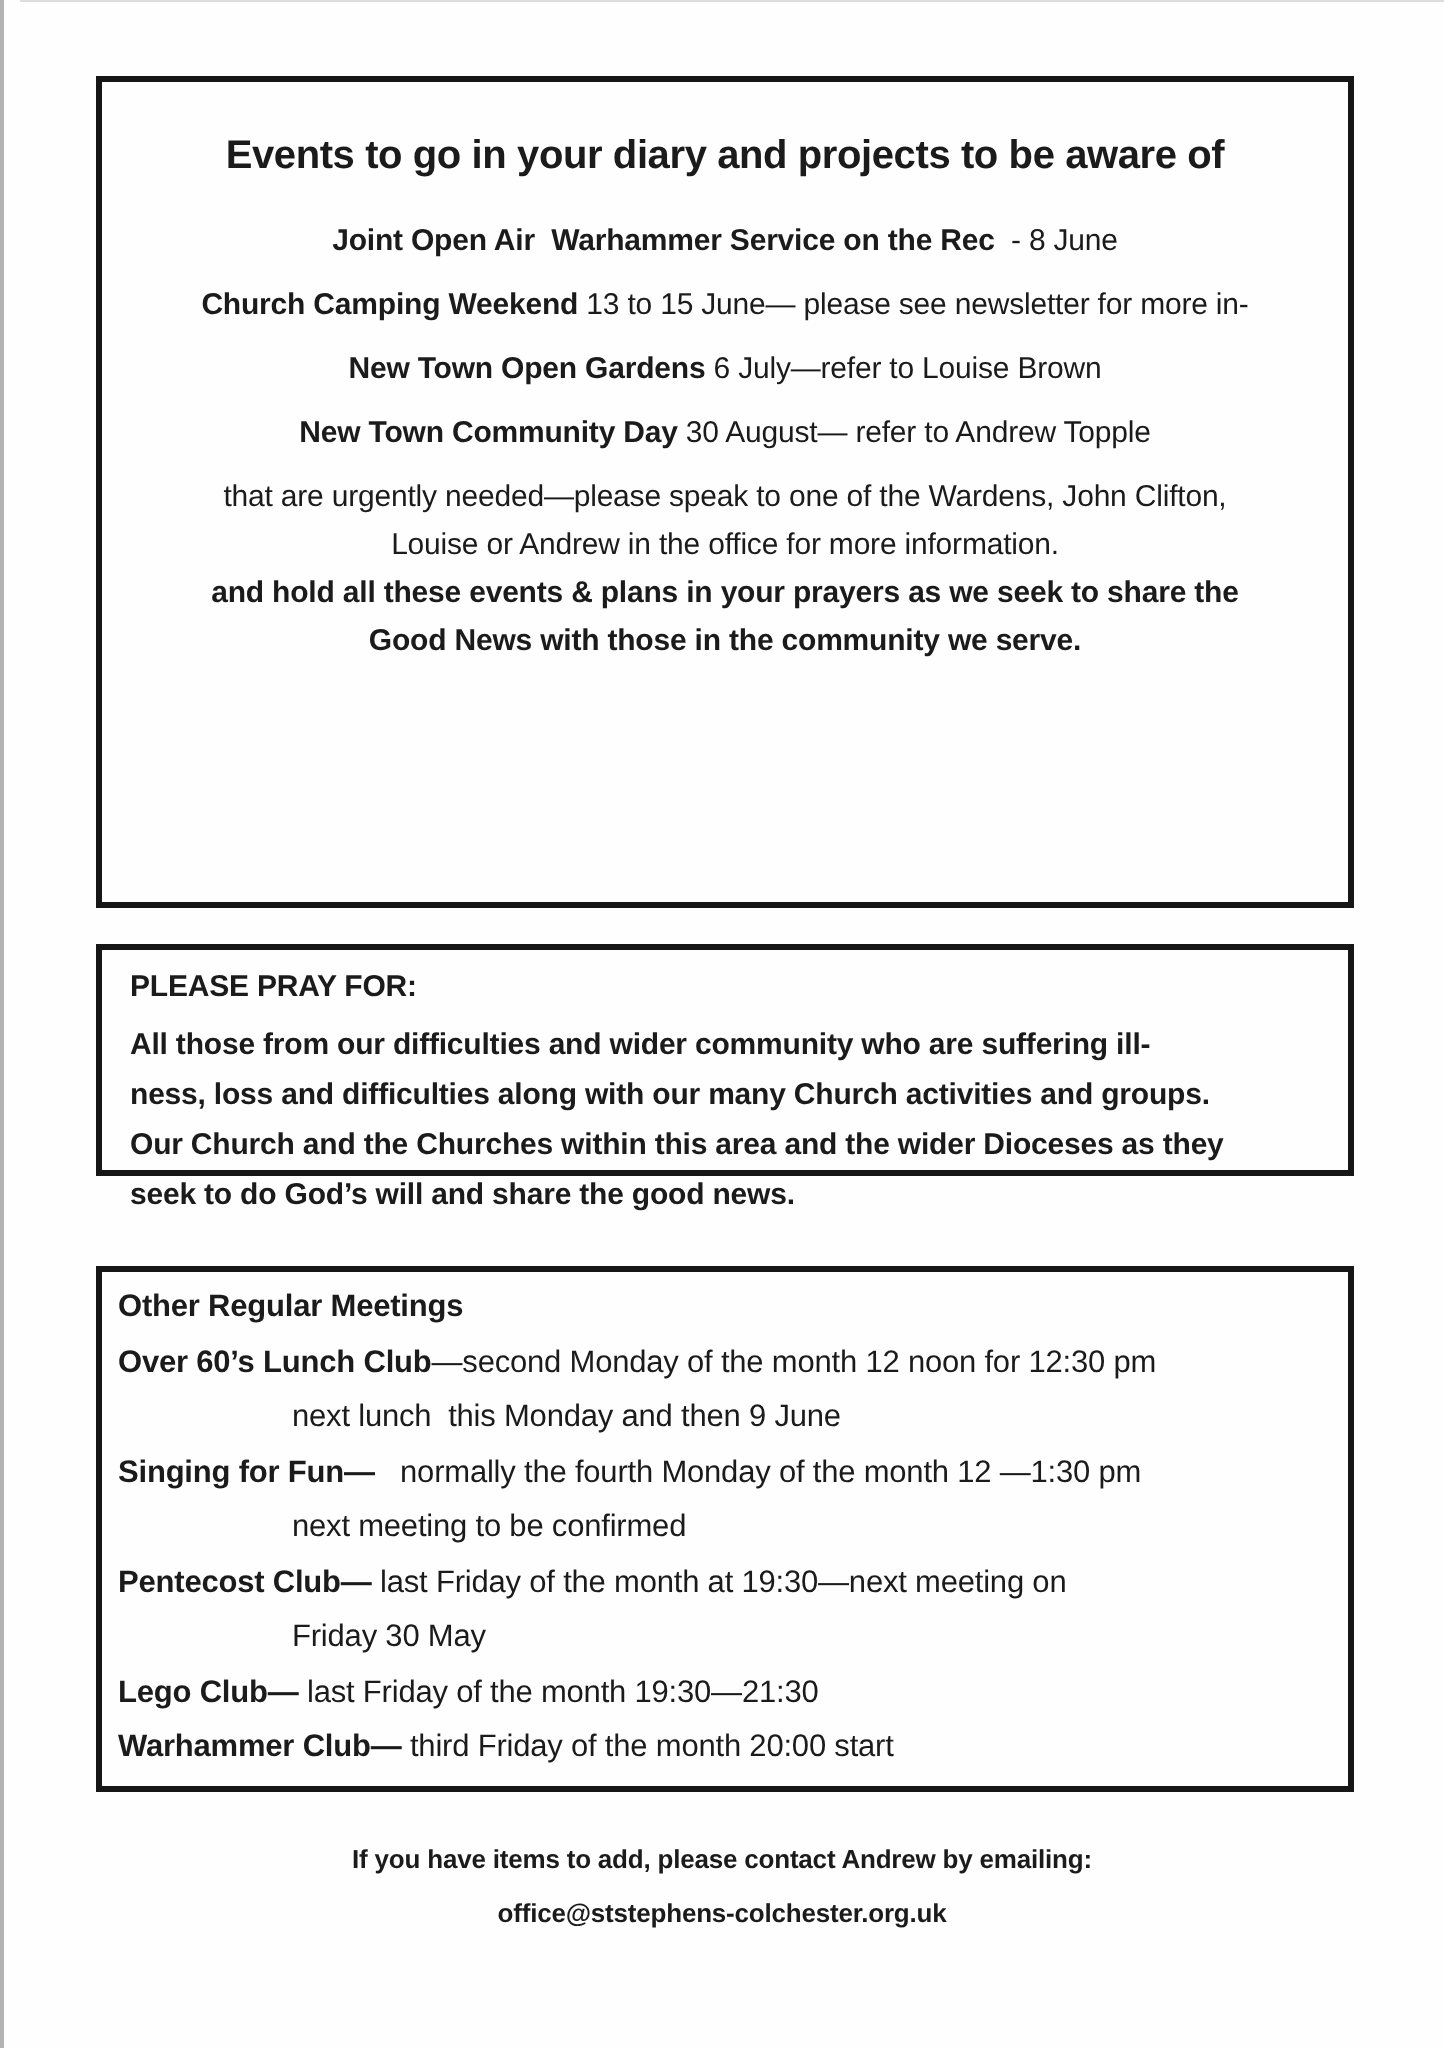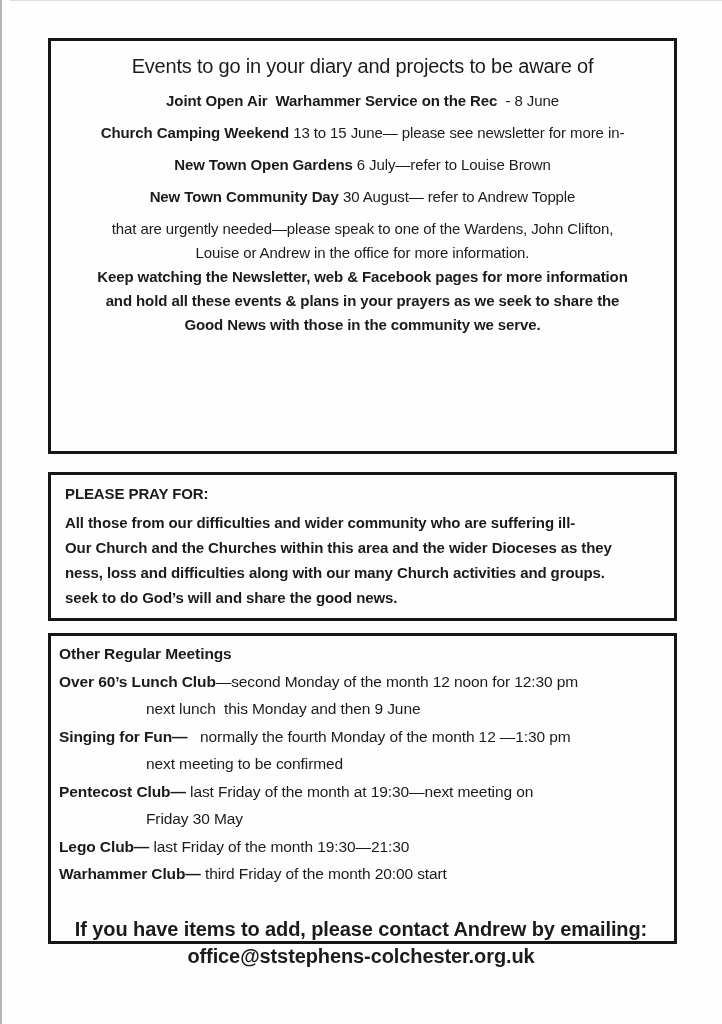--- a/index.html
+++ b/index.html
@@ -33,60 +33,60 @@
     background: #fefefe;
   }
   #events-box {
     top: 38px;
     height: 416px;
     padding: 6px 12px;
     text-align: center;
     font-size: 15px;
   }
   #events-box .title {
-    margin: 4px;
+    margin: 16px;
     font-size: 20px;
-    font-weight: normal;
+    font-weight: bold;
     line-height: 30px;
     letter-spacing: -0.2px;
   }
   .para { margin: 8px 0 0 0; }
   .para.tight { margin-top: 0; }
   .line {
     line-height: 24px;
     white-space: pre-wrap;
     letter-spacing: -0.1px;
   }
   .b { font-weight: bold; }
   #prayer-box {
     top: 472px;
-    height: 149px;
+    height: 116px;
     padding: 6px 14px;
     font-size: 15px;
     font-weight: bold;
     text-align: left;
   }
   #prayer-box .line { line-height: 25px; }
   #prayer-box .heading { margin-bottom: 4px; }
   #meetings-box {
     top: 633px;
-    height: 311px;
+    height: 263px;
     padding: 4px 10px 4px 8px;
     font-size: 15.5px;
     text-align: left;
   }
   #meetings-box .line { line-height: 27.5px; }
   #meetings-box .indent { margin-left: 87px; }
   .footer {
     position: absolute;
     top: 916px;
     left: 0;
     width: 722px;
     text-align: center;
-    font-size: 20px;
+    font-size: 13px;
     font-weight: bold;
   }
   .footer .line { line-height: 27px; }
 </style>
 </head>
 <body>
 
 <div class="edge-left"></div>
 <div class="edge-top"></div>
 
@@ -109,31 +109,30 @@
   <div class="para">
     <div class="line"><span class="b">New Town Community Day</span><span> 30 August— refer to Andrew Topple</span></div>
   </div>
 
   <div class="para">
     <div class="line"><span>that are urgently needed—please speak to one of the Wardens, John Clifton,</span></div>
     <div class="line"><span>Louise or Andrew in the office for more information.</span></div>
   </div>
 
   <div class="para tight">
-    <div class="line"><span class="b">Keep watching the Newsletter, web &amp; Facebook pages for more information</span></div>
     <div class="line"><span class="b">and hold all these events &amp; plans in your prayers as we seek to share the</span></div>
     <div class="line"><span class="b">Good News with those in the community we serve.</span></div>
   </div>
 </section>
 
 <section class="box" id="prayer-box">
   <div class="line heading">PLEASE PRAY FOR:</div>
   <div class="line">All those from our difficulties and wider community who are suffering ill-</div>
+  <div class="line">ness, loss and difficulties along with our many Church activities and groups.</div>
   <div class="line">Our Church and the Churches within this area and the wider Dioceses as they</div>
-  <div class="line">ness, loss and difficulties along with our many Church activities and groups.</div>
   <div class="line">seek to do God’s will and share the good news.</div>
 </section>
 
 <section class="box" id="meetings-box">
   <div class="line b">Other Regular Meetings</div>
   <div class="line"><span class="b">Over 60’s Lunch Club</span><span>—second Monday of the month 12 noon for 12:30 pm</span></div>
   <div class="line indent"><span>next lunch  this Monday and then 9 June</span></div>
   <div class="line"><span class="b">Singing for Fun—</span><span>   normally the fourth Monday of the month 12 —1:30 pm</span></div>
   <div class="line indent"><span>next meeting to be confirmed</span></div>
   <div class="line"><span class="b">Pentecost Club—</span><span> last Friday of the month at 19:30—next meeting on</span></div>

